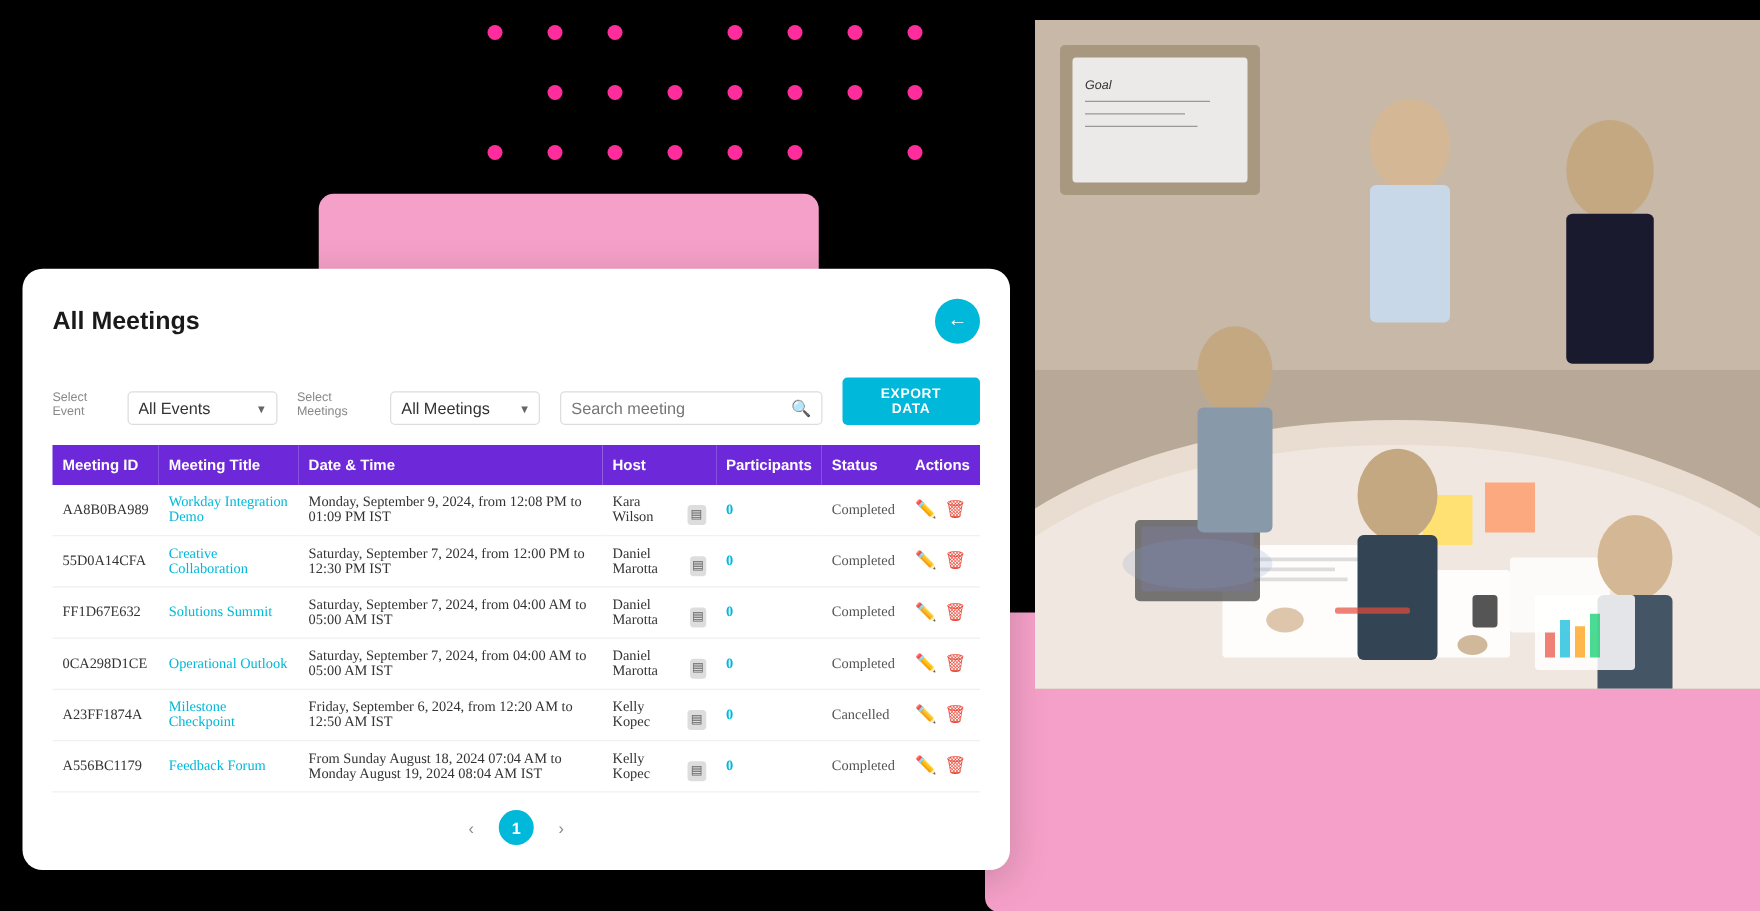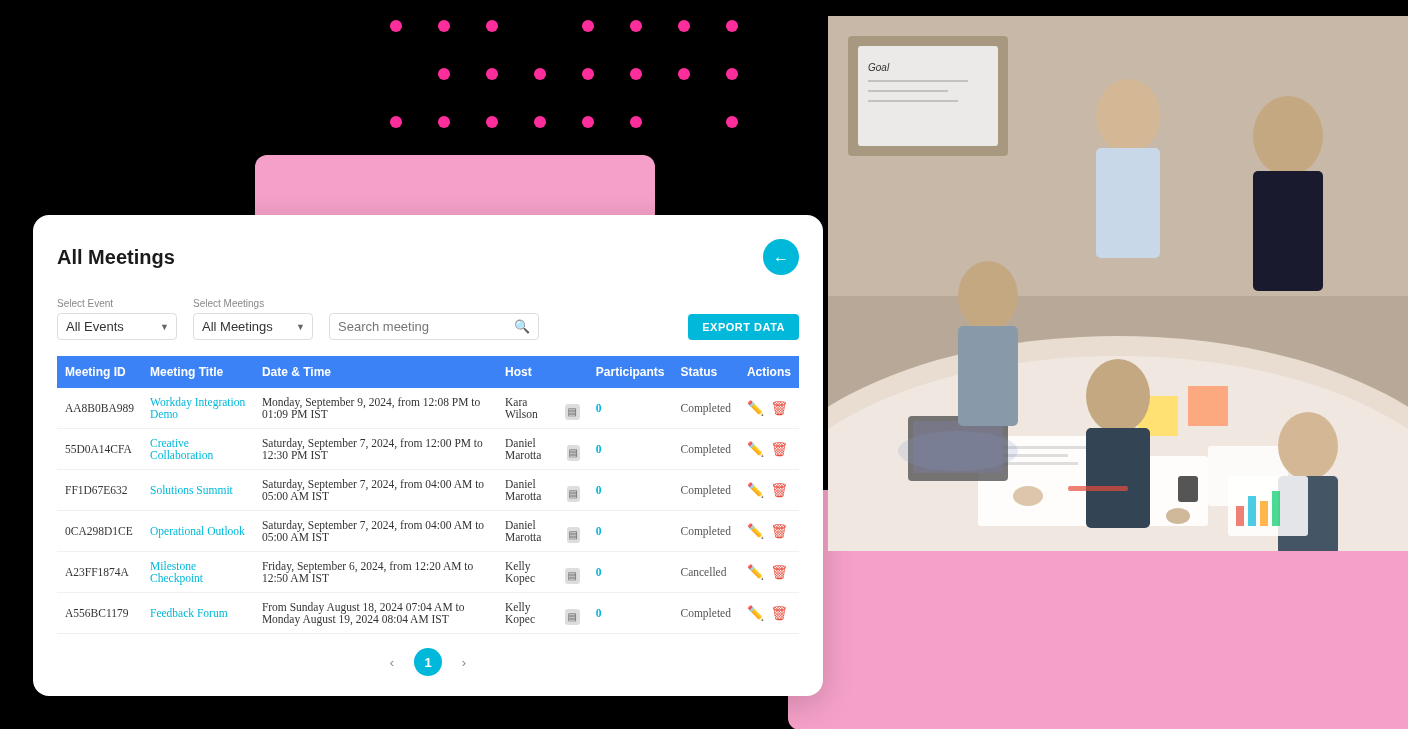--- a/index.html
+++ b/index.html
@@ -48,21 +48,21 @@
       width: 620px;
       height: 240px;
       background: #f5a0c8;
       border-radius: 12px 0 0 12px;
     }
 
     
     .card {
       position: absolute;
       top: 215px;
-      left: 33px;
+      left: 18px;
       width: 790px;
       background: #fff;
       border-radius: 16px;
       box-shadow: 0 8px 32px rgba(0,0,0,0.18);
       padding: 24px 24px 20px;
     }
 
     .card-header {
       display: flex;
       justify-content: space-between;
@@ -93,21 +93,21 @@
     
     .filters-row {
       display: flex;
       align-items: flex-end;
       gap: 16px;
       margin-bottom: 16px;
     }
 
     .filter-group {
       display: flex;
-      flex-direction: column;
+      flex-direction: row;
       gap: 4px;
     }
 
     .filter-label {
       font-size: 10px;
       color: #888;
     }
 
     .filter-select {
       border: 1px solid #ddd;
@@ -177,21 +177,21 @@
     }
 
     
     table {
       width: 100%;
       border-collapse: collapse;
       font-size: 12px;
     }
 
     thead tr {
-      background: #3b82f6;
+      background: #6d28d9;
     }
 
     thead th {
       color: white;
       font-weight: 600;
       padding: 9px 8px;
       text-align: left;
       font-size: 12px;
     }
 

